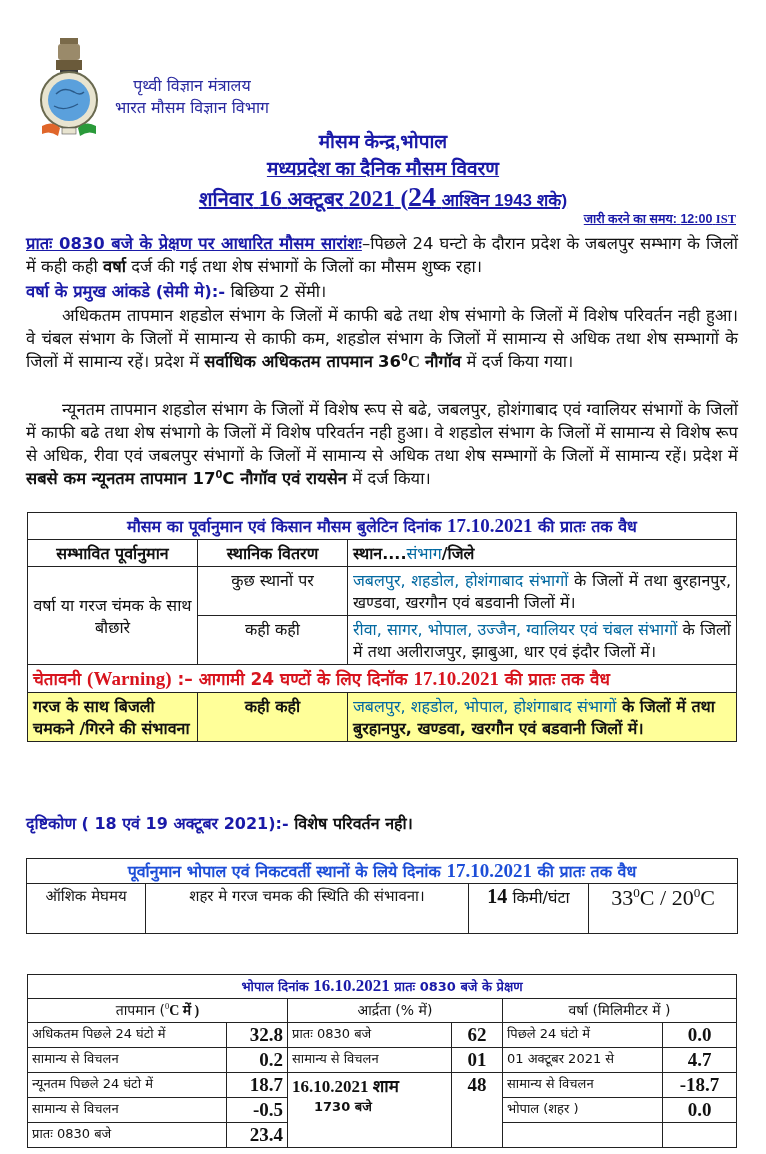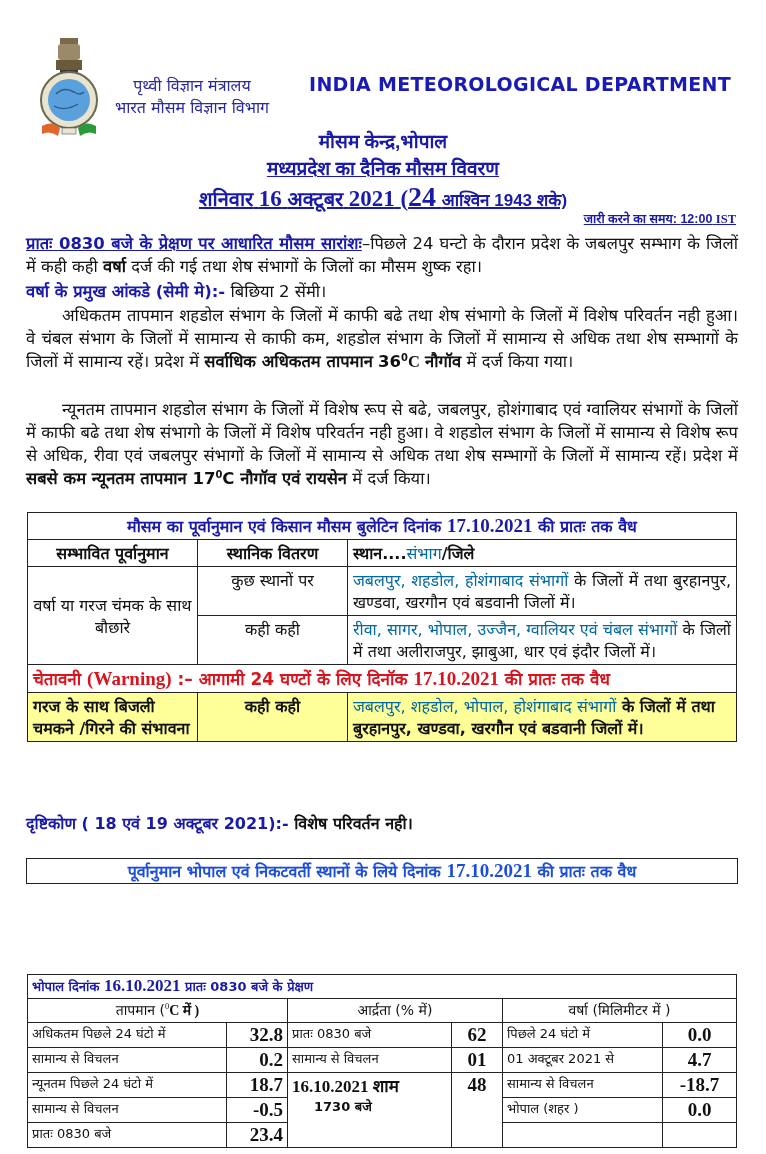--- a/index.html
+++ b/index.html
@@ -58,21 +58,20 @@
     <path d="M6 90 q10 -6 18 2 l-2 8 q-8 -6 -16 -2 z" fill="#e0662a"></path>
     <path d="M60 90 q-10 -6 -18 2 l2 8 q8 -6 16 -2 z" fill="#2a9a3a"></path>
     <rect x="26" y="92" width="14" height="6" fill="#e8e4d0" stroke="#555" stroke-width="0.6"></rect>
   </svg>
 </div>
 <div class="abs hi-org">
   <div>पृथ्वी विज्ञान मंत्रालय</div>
   <div>भारत मौसम विज्ञान विभाग</div>
 </div>
 <div class="abs en-org">
-  <div>INDIA METEOROLOGICAL DEPARTMENT</div>
 </div>
 
 <div class="abs center-title" style="top:128px; font-size:19px;">मौसम केन्द्र,भोपाल</div>
 <div class="abs center-title" style="top:155px; font-size:19px;">
   <span class="u">मध्यप्रदेश का दैनिक मौसम विवरण</span>
 </div>
 <div class="abs center-title" style="top:181px; font-size:20px;">
   <span class="u">
     <span>शनिवार</span>
     <span class="serif" style="font-size:23px;">16</span>
@@ -151,27 +150,37 @@
   <span class="blue b">दृष्टिकोण ( 18 एवं 19 अक्टूबर 2021):-</span><span class="b"> विशेष परिवर्तन नही।</span>
 </div>
 
 <table class="t2">
   <tbody>
       <tr>
     <td colspan="4" style="color:#1d4ed8; font-weight:bold; font-size:16px;">
       <span>पूर्वानुमान भोपाल एवं निकटवर्ती स्थानों के लिये दिनांक </span><span class="serif" style="font-size:19px;">17.10.2021</span><span> की प्रातः तक वैध</span>
     </td>
   </tr>
+  <tr style="height:50px;">
+    <td>ऑशिक मेघमय</td>
+    <td>शहर मे गरज चमक की स्थिति की संभावना।</td>
+    <td>
+      <span class="serif b" style="font-size:20px;">14</span><span style="font-size:16px;"> किमी/घंटा</span>
+    </td>
+    <td class="serif" style="font-size:22px;">
+      <span>33</span><sup>0</sup><span>C</span> / <span>20</span><sup>0</sup><span>C</span>
+    </td>
+  </tr>
 </tbody>
   </table>
 
 <table class="t3">
   <tbody>
       <tr>
-    <td colspan="6" style="text-align:left; color:#1a1aa8; font-weight:bold; font-size:13px;">
+    <td colspan="6" style="text-align:center; color:#1a1aa8; font-weight:bold; font-size:13px;">
       <span>भोपाल दिनांक </span><span class="serif" style="font-size:17px;">16.10.2021</span><span> प्रातः 0830 बजे के प्रेक्षण</span>
     </td>
   </tr>
   <tr>
     <td colspan="2" style="text-align:center; font-size:14px;">
       <span>तापमान (</span><sup class="serif">0</sup><span class="serif b">C में )</span>
     </td>
     <td colspan="2" style="text-align:center; font-size:14px;">आर्द्रता (% में)</td>
     <td colspan="2" style="text-align:center; font-size:14px;">वर्षा (मिलिमीटर में )</td>
   </tr>

